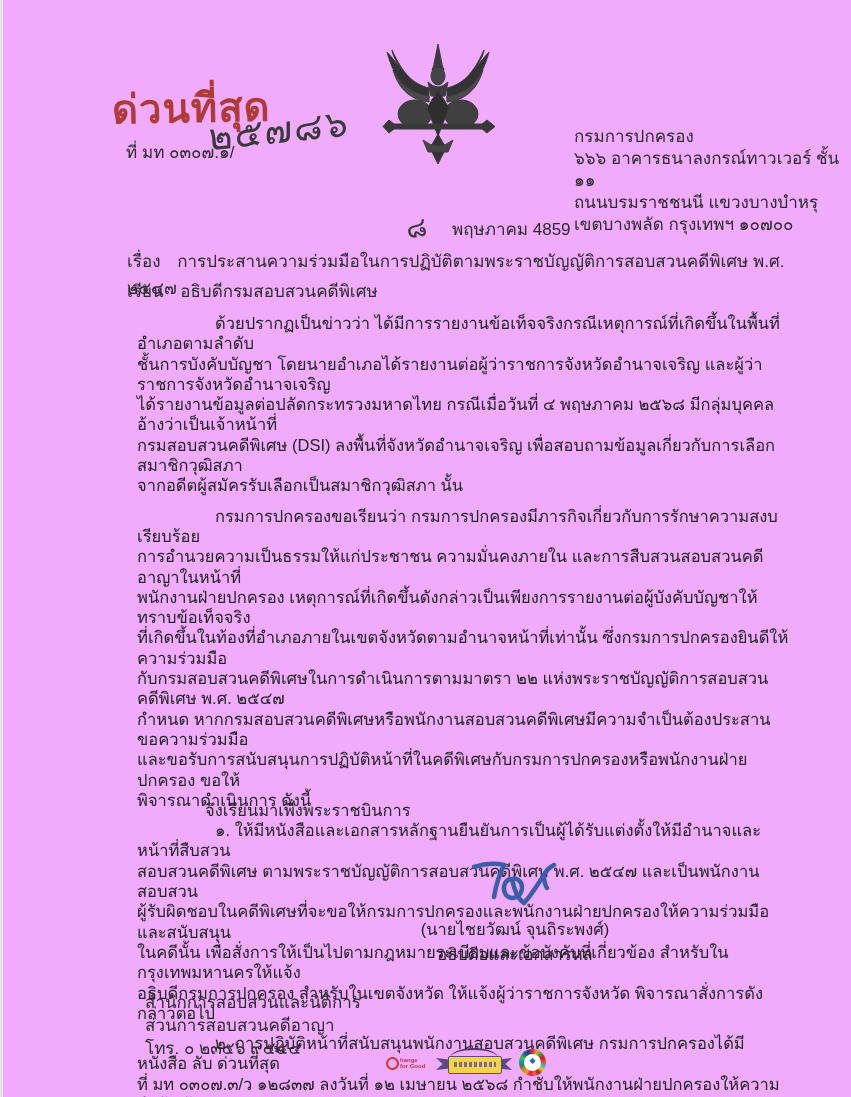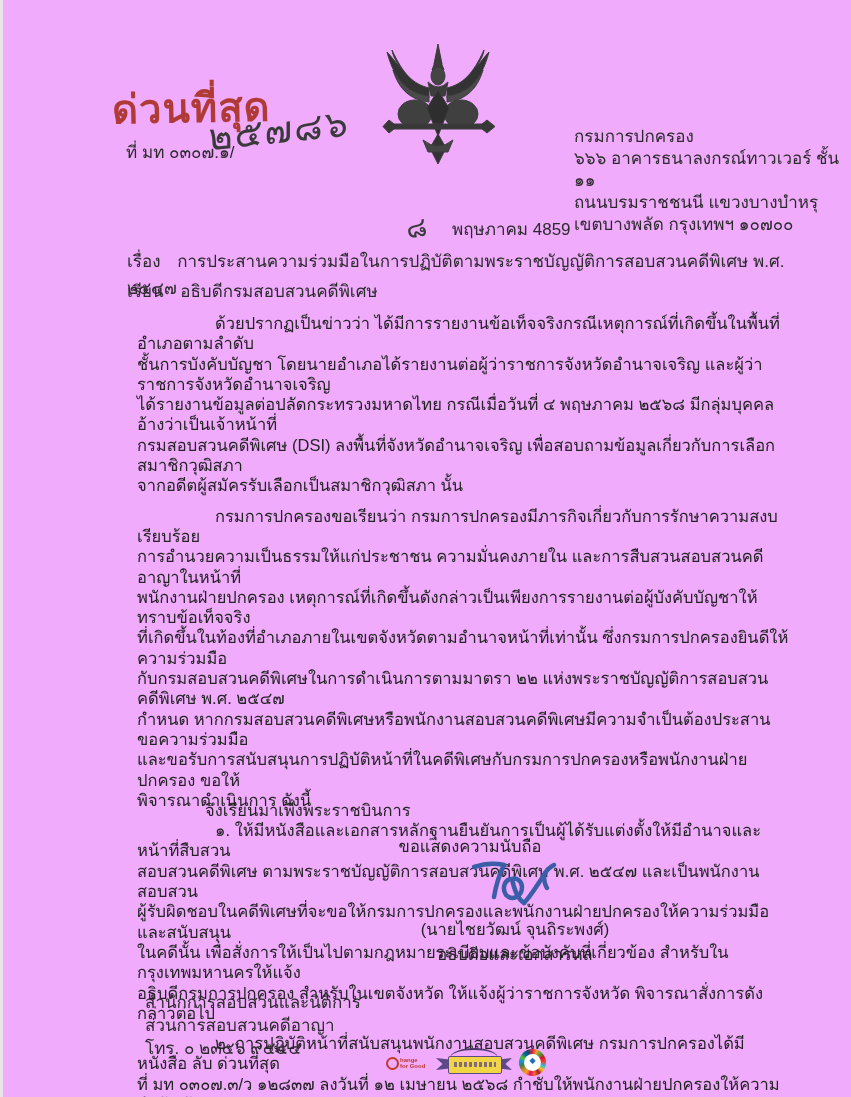--- a/index.html
+++ b/index.html
@@ -213,21 +213,20 @@
     <p class="ml">๒. การปฏิบัติหน้าที่สนับสนุนพนักงานสอบสวนคดีพิเศษ กรมการปกครองได้มีหนังสือ ลับ ด่วนที่สุด
 ที่ มท ๐๓๐๗.๓/ว ๑๒๘๓๗ ลงวันที่ ๑๒ เมษายน ๒๕๖๘ กำชับให้พนักงานฝ่ายปกครองให้ความสำคัญกับ
 สิทธิเสรีภาพของประชาชน สิทธิเสรีภาพในชีวิตและร่างกาย สิทธิของบุคคลในคดีอาญา และเสรีภาพในเคหสถาน
 ตามรัฐธรรมนูญแห่งราชอาณาจักรไทย พุทธศักราช ๒๕๖๐ โดยให้พนักงานฝ่ายปกครองถือปฏิบัติตามประมวล
 กฎหมายวิธีพิจารณาความอาญาและกฎหมายที่เกี่ยวข้องโดยเคร่งครัด รวมถึงขอบเขตความรับผิดชอบของ
 พนักงานฝ่ายปกครองตามกฎหมายด้วย</p>
   </div>
 
   <div class="closing">จึงเรียนมาเพื่งพระราชบินการ</div>
 
-  <div class="signoff">ขอแสดงความนับถือ</div>
 
   <svg class="signature" viewBox="0 0 115 62" xmlns="http://www.w3.org/2000/svg">
     <g fill="none" stroke="#3a5ea8" stroke-width="4.5" stroke-linecap="round" stroke-linejoin="round">
       <path d="M14 14 C26 10 36 10 44 12 C40 20 36 32 34 44"></path>
       <path d="M50 26 C44 28 42 36 46 42 C52 48 62 44 62 34 C62 28 56 24 52 26 C54 36 58 46 64 50"></path>
       <path d="M64 50 C70 44 76 34 84 22 C86 18 90 14 94 12"></path>
       <path d="M84 22 C84 28 85 32 87 35"></path>
     </g>
   </svg>
 

